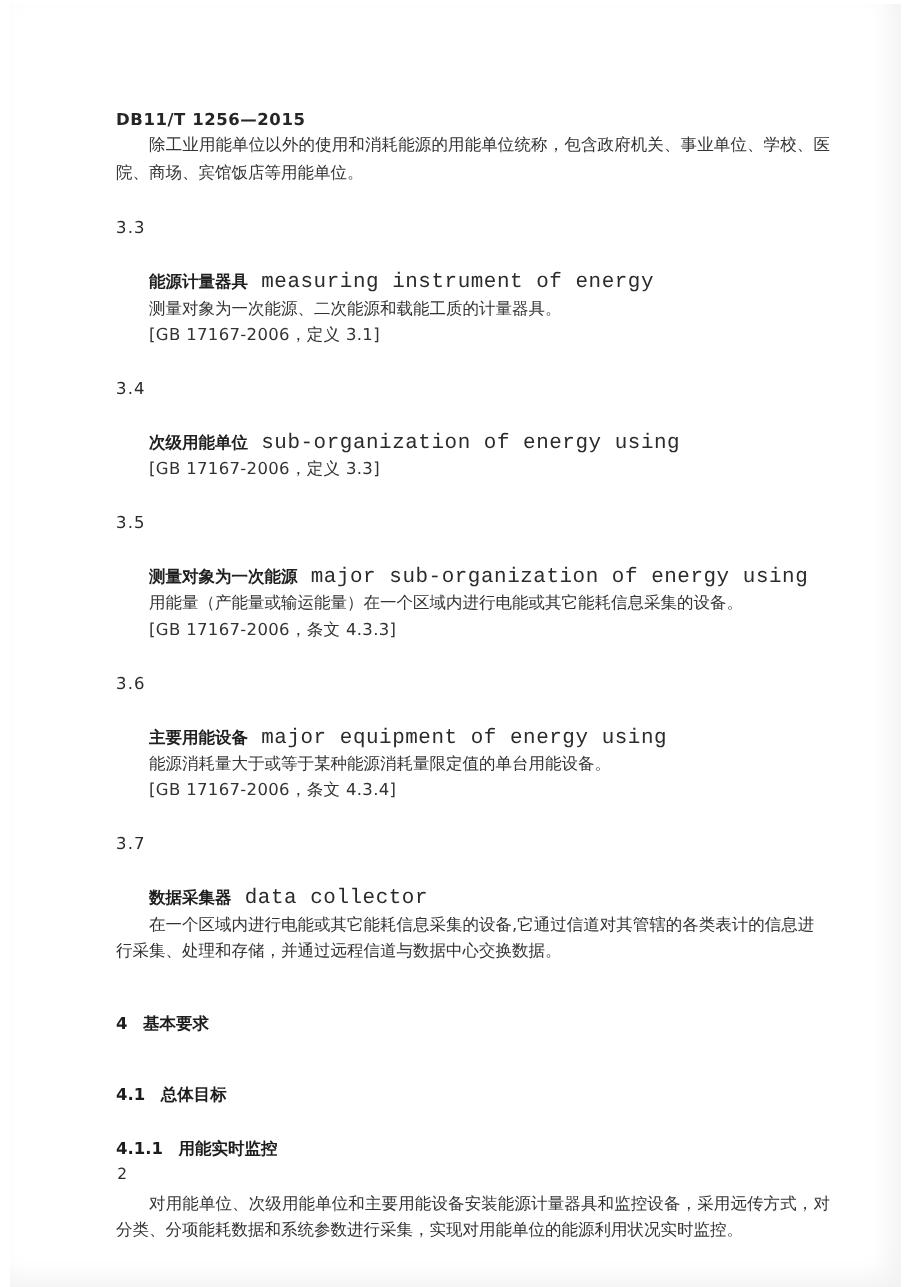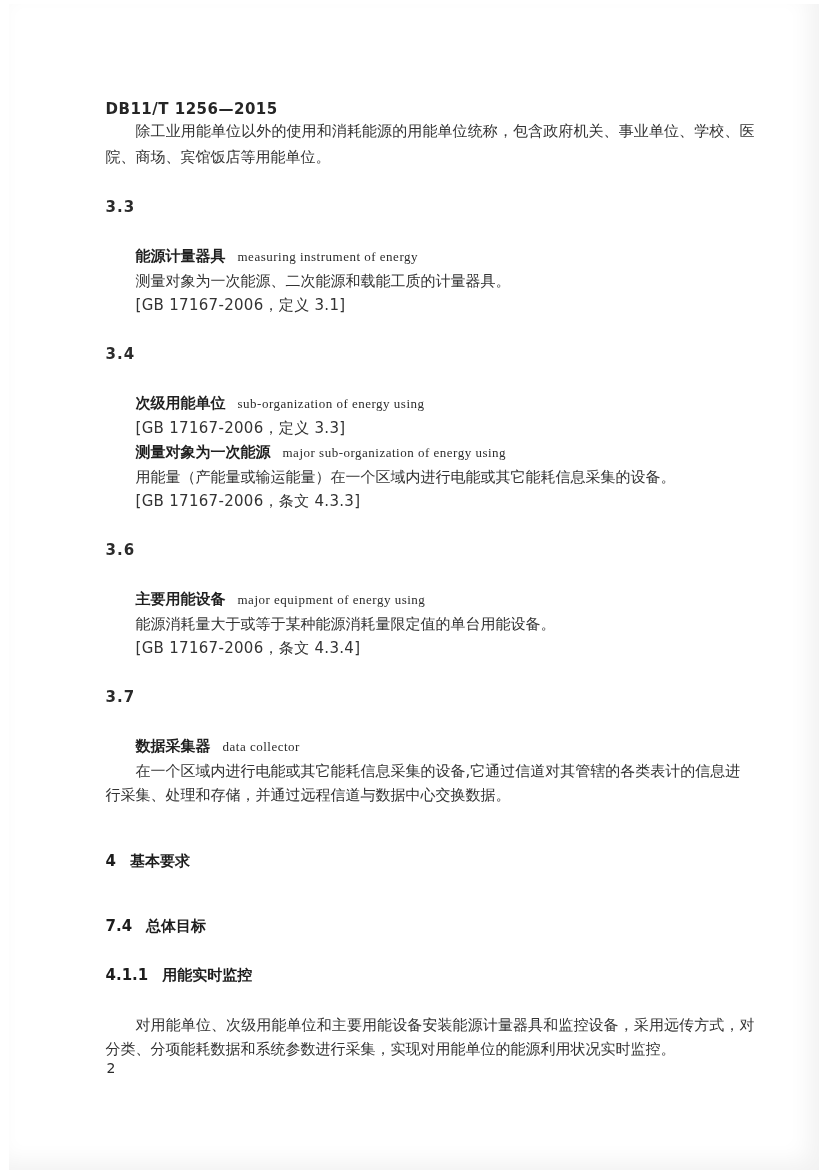--- a/index.html
+++ b/index.html
@@ -37,34 +37,33 @@
     color: #333333;
   }
   .intro { margin-top: 21px; }
 
   .term-block .sec-num {
     margin-top: 27px;
     margin-bottom: 27px;
     line-height: 20px;
     letter-spacing: 1px;
     color: #2b2b2b;
-    font-weight: bold;
   }
   .term-line, .term-def, .term-src {
     text-indent: 2em;
     line-height: 24px;
     color: #333333;
   }
   .term-cn {
     font-weight: bold;
     color: #1f1f1f;
   }
   .term-en {
-    font-family: Liberation Serif, serif;
-    font-size: 13px;
+    font-family: Liberation Mono, monospace;
+    font-size: 19px;
     margin-left: 12px;
     letter-spacing: 0.5px;
     color: #2b2b2b;
   }
   .term-src { letter-spacing: 0.3px; }
 
   .chapter .h1, .chapter .h2, .chapter .h3 {
     font-weight: bold;
     color: #1d1d1d;
     line-height: 20px;
@@ -106,20 +105,21 @@
 
   <section class="term-block">
     <p class="sec-num">3.4</p>
     <p class="term-line">
       <span class="term-cn">次级用能单位</span><span class="term-en">sub-organization of energy using</span>
     </p>
     <p class="term-src">[GB 17167-2006，定义 3.3]</p>
   </section>
 
   <section class="term-block">
+    <p class="sec-num">3.5</p>
     <p class="term-line">
       <span class="term-cn">测量对象为一次能源</span><span class="term-en">major sub-organization of energy using</span>
     </p>
     <p class="term-def">用能量（产能量或输运能量）在一个区域内进行电能或其它能耗信息采集的设备。</p>
     <p class="term-src">[GB 17167-2006，条文 4.3.3]</p>
   </section>
 
   <section class="term-block">
     <p class="sec-num">3.6</p>
     <p class="term-line">
@@ -135,21 +135,21 @@
       <span class="term-cn">数据采集器</span><span class="term-en">data collector</span>
     </p>
     <p class="term-def">在一个区域内进行电能或其它能耗信息采集的设备,它通过信道对其管辖的各类表计的信息进行采集、处理和存储，并通过远程信道与数据中心交换数据。</p>
   </section>
 
   <section class="chapter">
     <p class="h1">
       <span>4</span><span class="h-title">基本要求</span>
     </p>
     <p class="h2">
-      <span>7.4</span><span class="h-title">总体目标</span>
+      <span>4.1</span><span class="h-title">总体目标</span>
     </p>
 
     <p class="h3">
       <span>4.1.1</span><span class="h-title">用能实时监控</span>
     </p>
     <p class="body-para">对用能单位、次级用能单位和主要用能设备安装能源计量器具和监控设备，采用远传方式，对分类、分项能耗数据和系统参数进行采集，实现对用能单位的能源利用状况实时监控。</p>
 
   </section>
 
   <p class="page-num">2</p>

